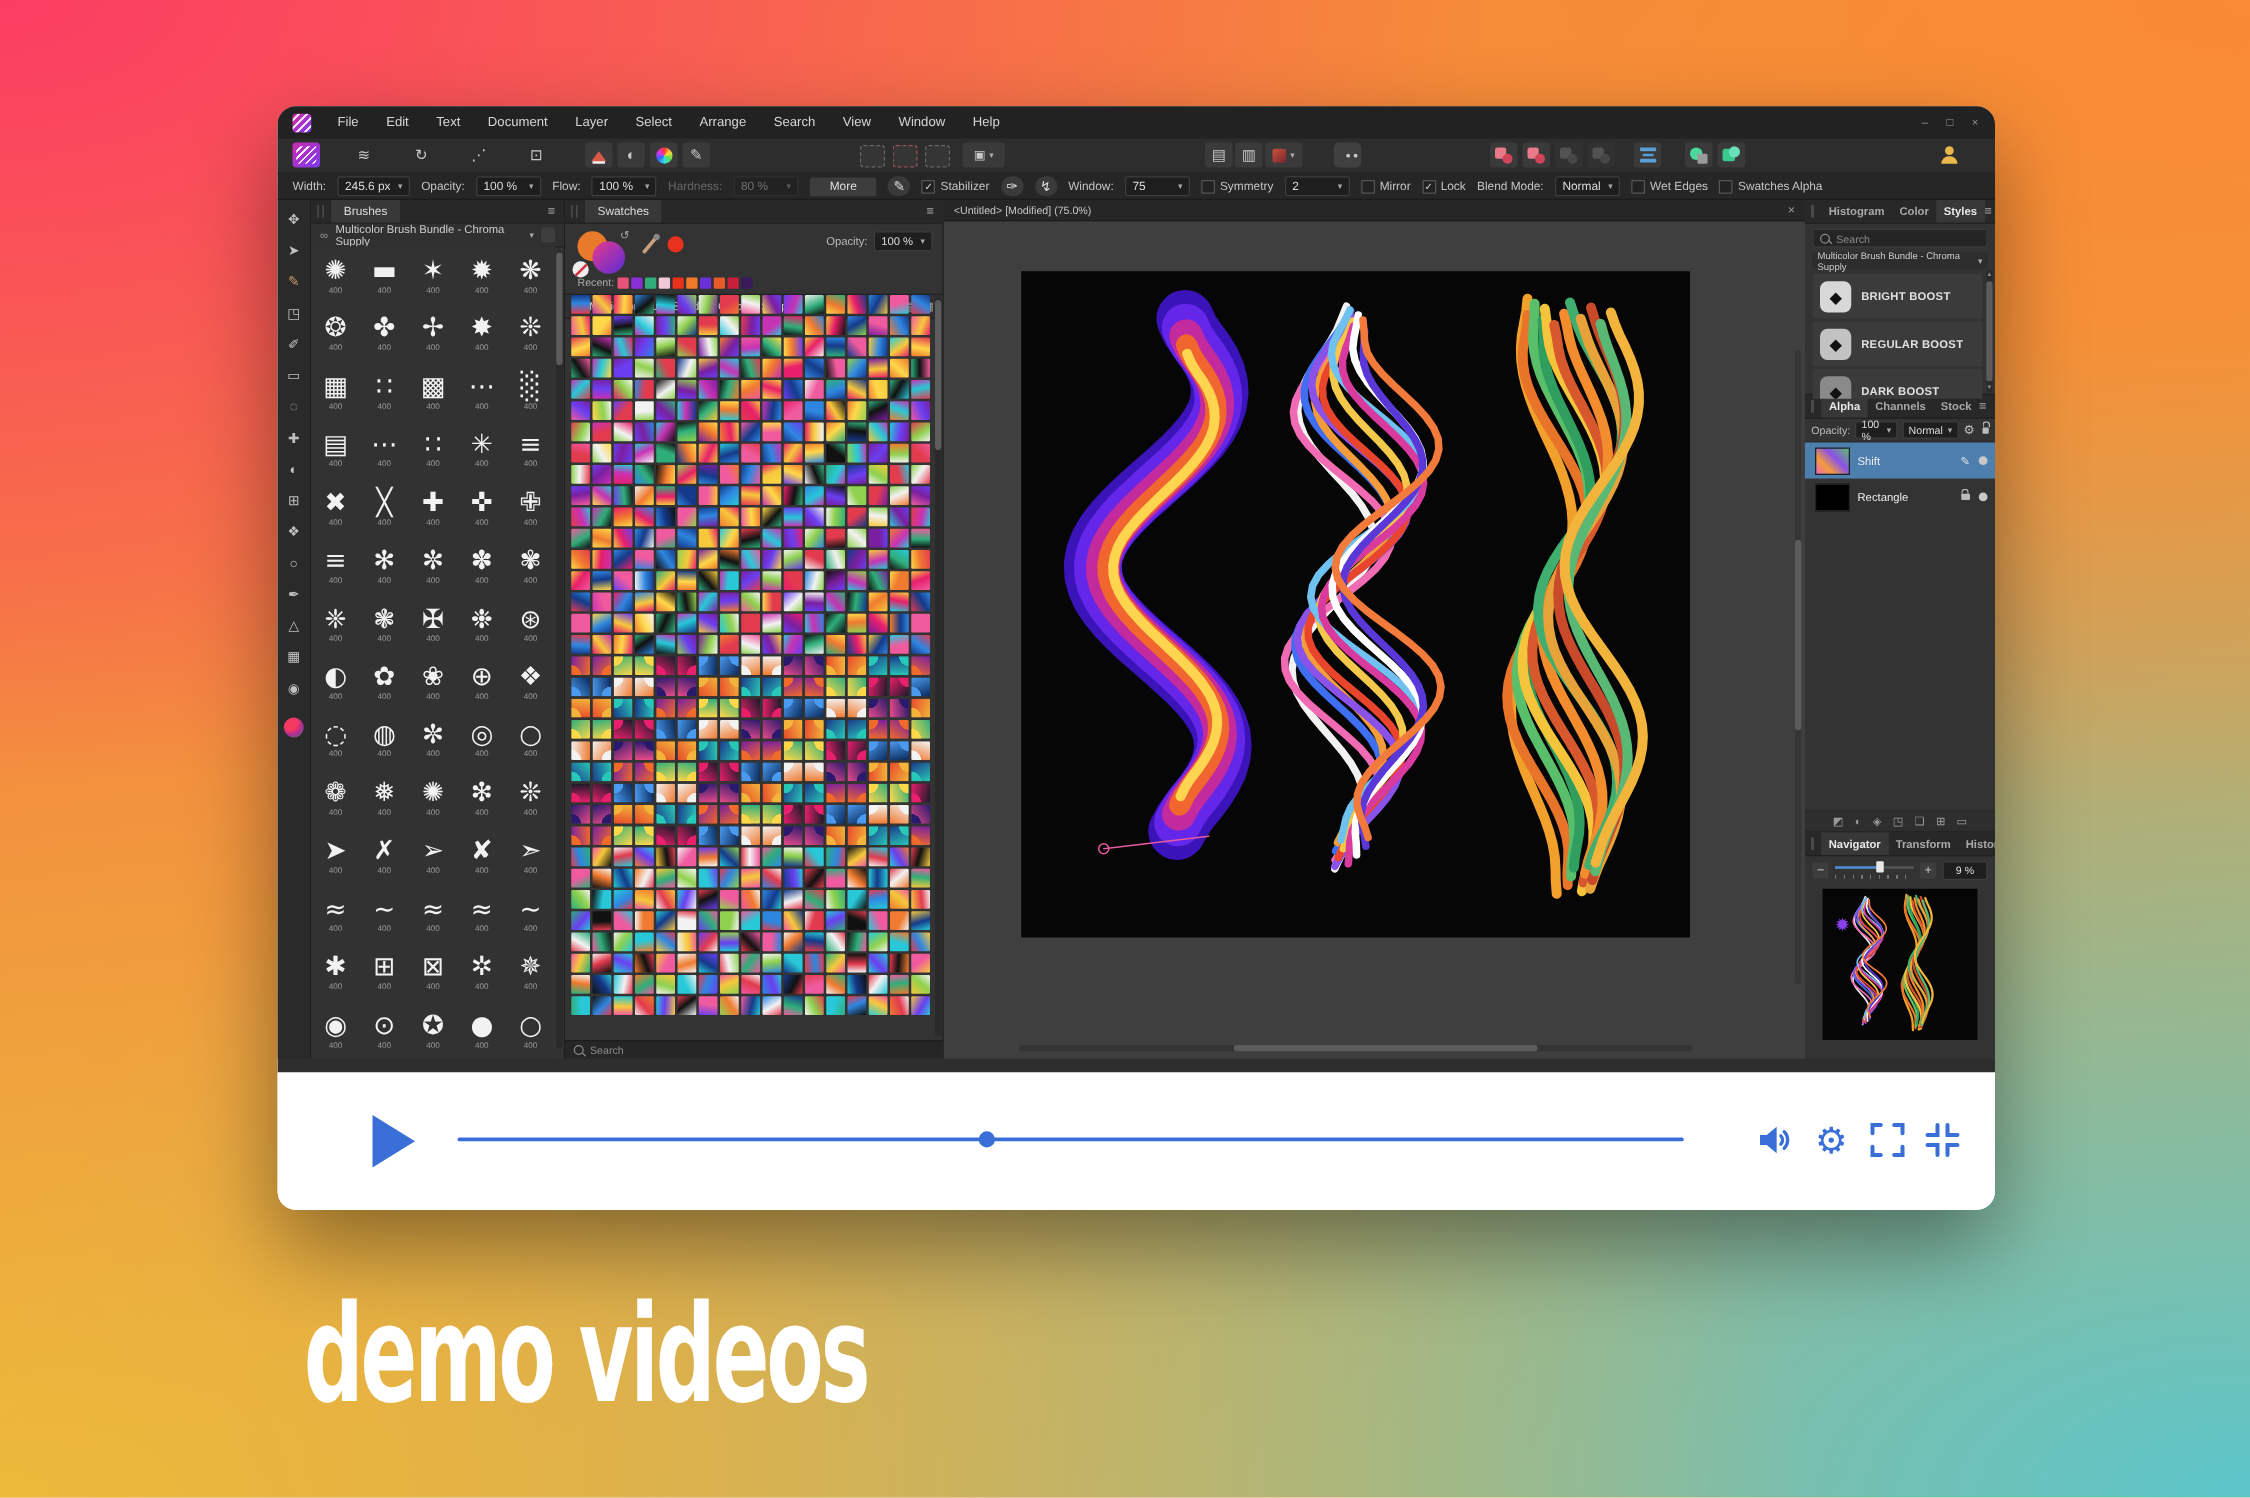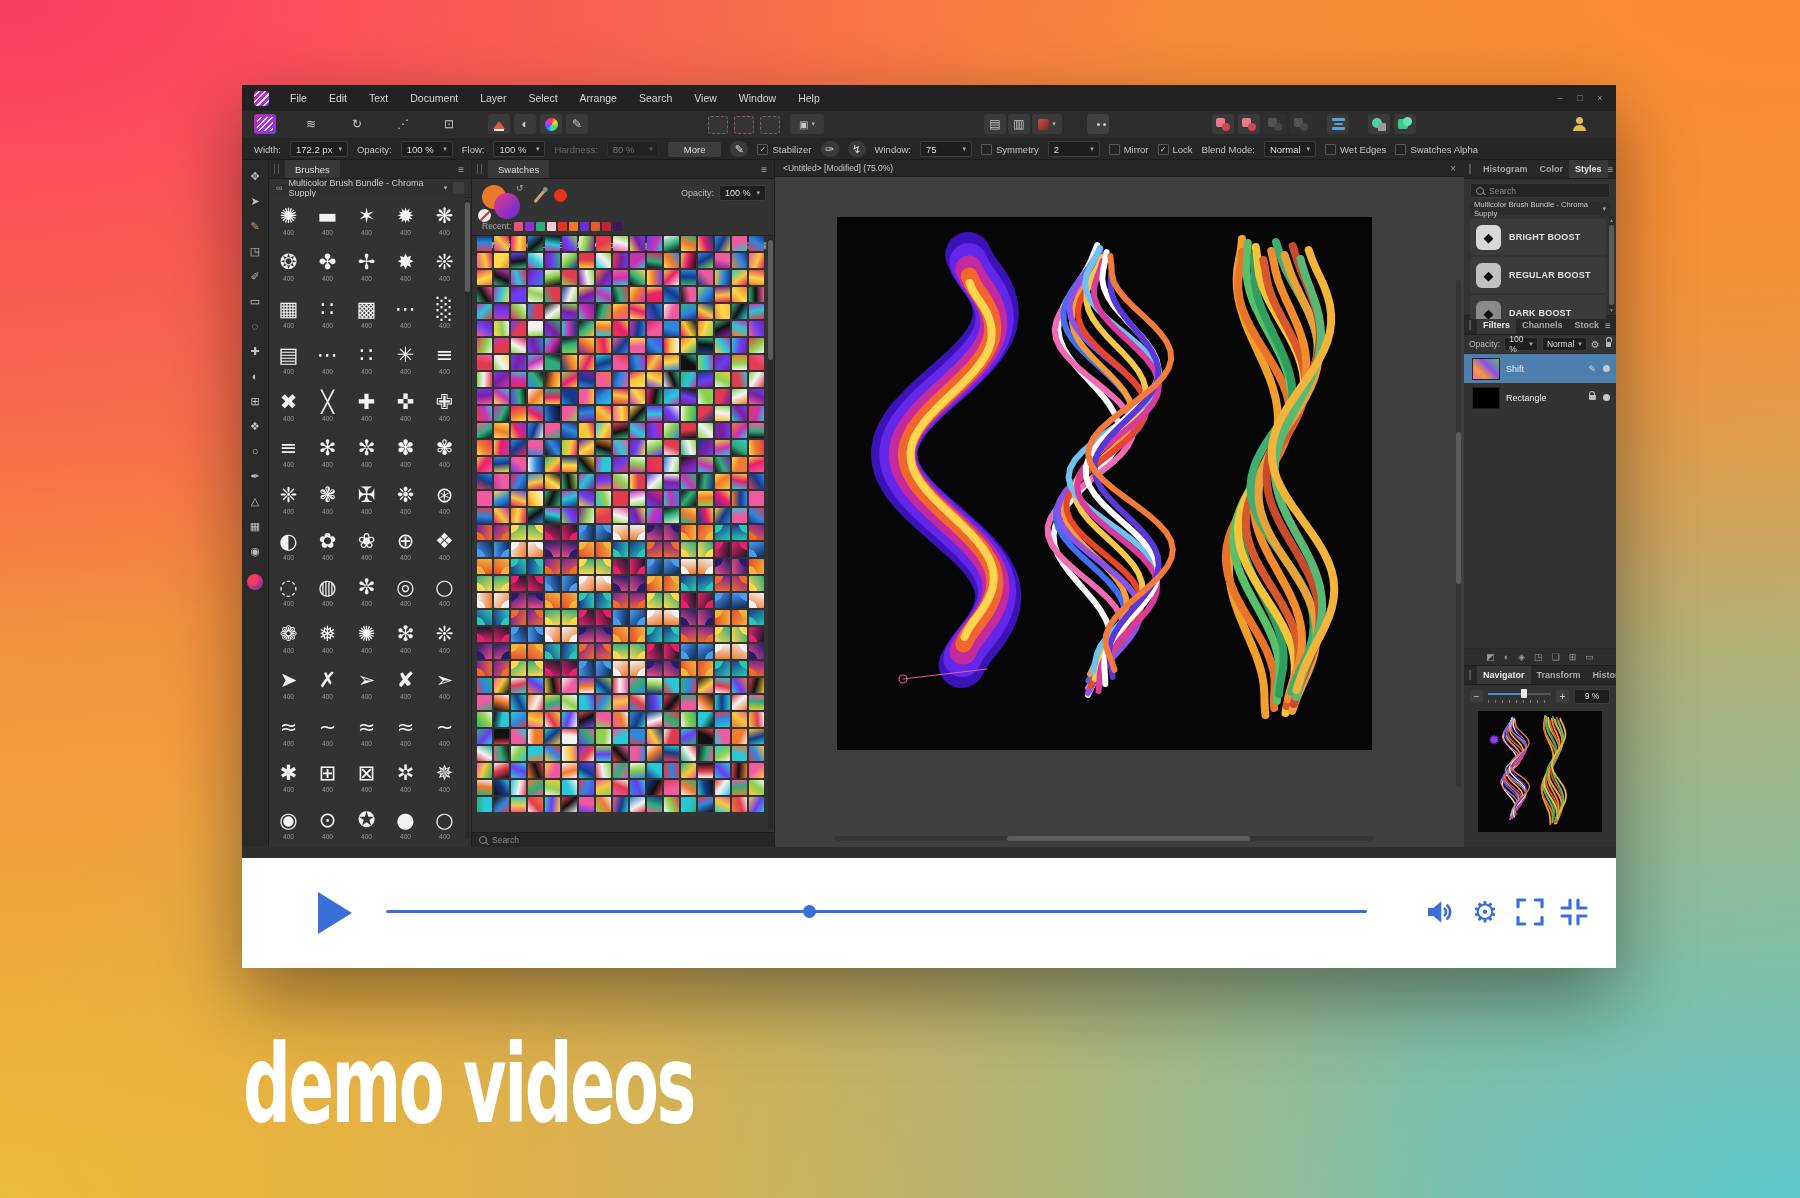--- a/index.html
+++ b/index.html
@@ -6,22 +6,22 @@
   body{font-family:"Liberation Sans",sans-serif;}
   .stage{position:relative;width:1800px;height:1198px;overflow:hidden;
     background-color:#f08030;
     background-image:
       radial-gradient(ellipse 120% 95% at 0% 0%, #fb3d63 0%, rgba(251,61,99,0) 55%),
       radial-gradient(ellipse 120% 90% at 100% 0%, #fa8a33 0%, rgba(250,138,51,0) 60%),
       radial-gradient(ellipse 130% 100% at 0% 100%, #ecba3b 0%, rgba(236,186,59,0) 62%),
       radial-gradient(ellipse 150% 115% at 100% 100%, #5cc6cb 0%, rgba(92,198,203,0) 68%),
       linear-gradient(135deg,#f87a40,#e8a93c);}
   
-  .window{position:absolute;left:222px;top:85px;width:1374px;height:883px;border-radius:0;
-    box-shadow:0 30px 70px rgba(0,0,0,.40);overflow:hidden;background:#fff;margin-left:20px;}
+  .window{position:absolute;left:222px;top:85px;width:1374px;height:883px;border-radius:15px;
+    box-shadow:0 30px 70px rgba(0,0,0,.40);overflow:hidden;background:#fff;}
   .app{position:relative;width:100%;height:773px;background:#2e2e2e;font-size:10px;color:#cfcfcf;}
   
   .titlebar{position:relative;height:26px;background:#222;display:flex;align-items:center;}
   .applogo{width:15px;height:15px;margin:0 10px 0 12px;border-radius:3px;
     background:linear-gradient(135deg,#d92da5,#7c3aed);position:relative;overflow:hidden;}
   .applogo::after{content:"";position:absolute;inset:0;
     background:repeating-linear-gradient(135deg,transparent 0 3px,#fff 3px 4.5px);opacity:.85;}
   .menu-item{padding:0 11px;font-size:10.5px;color:#d6d6d6;}
   .winctrls{margin-left:auto;display:flex;align-items:center;gap:4px;padding-right:8px;}
   .winctrl{width:16px;height:14px;text-align:center;line-height:14px;font-size:9px;color:#9a9a9a;}
@@ -252,21 +252,21 @@
             <i></i>
           </span>
           <span class="pbicon green1" style="left: 1126px;"></span>
           <span class="pbicon green2" style="left: 1152px;"></span>
           <span class="pbicon account" style="left: 1326px;"></span>
         </div>
 
       <div class="contextbar">
           <span class="cb-label">Width:</span>
           <span class="cb-select">
-            <span>172.2 px</span>
+            <span>245.6 px</span>
             <span class="caret">▾</span>
           </span>
           <span class="cb-label">Opacity:</span>
           <span class="cb-select">
             <span>100 %</span>
             <span class="caret">▾</span>
           </span>
           <span class="cb-label">Flow:</span>
           <span class="cb-select">
             <span>100 %</span>
@@ -778,21 +778,21 @@
             <div class="stylescroll">
                 <span>▲</span>
                 <i></i>
                 <span>▼</span>
               </div>
           </div>
 
           <div style="height:349px;display:flex;flex-direction:column;border-bottom:1px solid #1e1e1e;">
             <div class="rc-tabs" id="layertabs">
                 <span class="grip"></span>
-                <span class="rc-tab active">Filters</span>
+                <span class="rc-tab active">Alpha</span>
                 <span class="rc-tab">Channels</span>
                 <span class="rc-tab">Stock</span>
                 <span class="phamb">≡</span>
               </div>
             <div class="layerctrl">
               <span>Opacity:</span>
               <span class="small-select">
                 <span>100 %</span>
                   <span class="caret">▾</span>
               </span>

